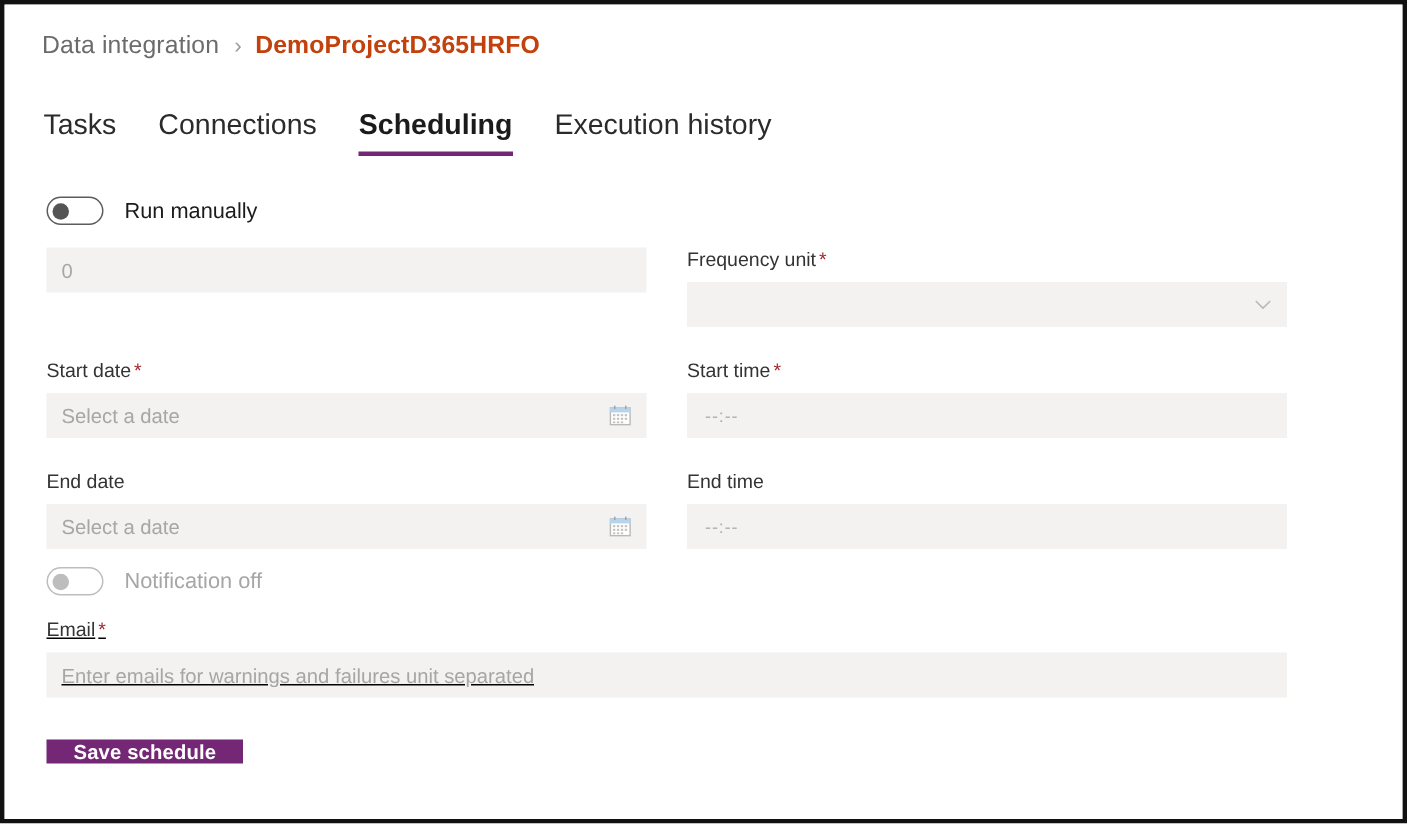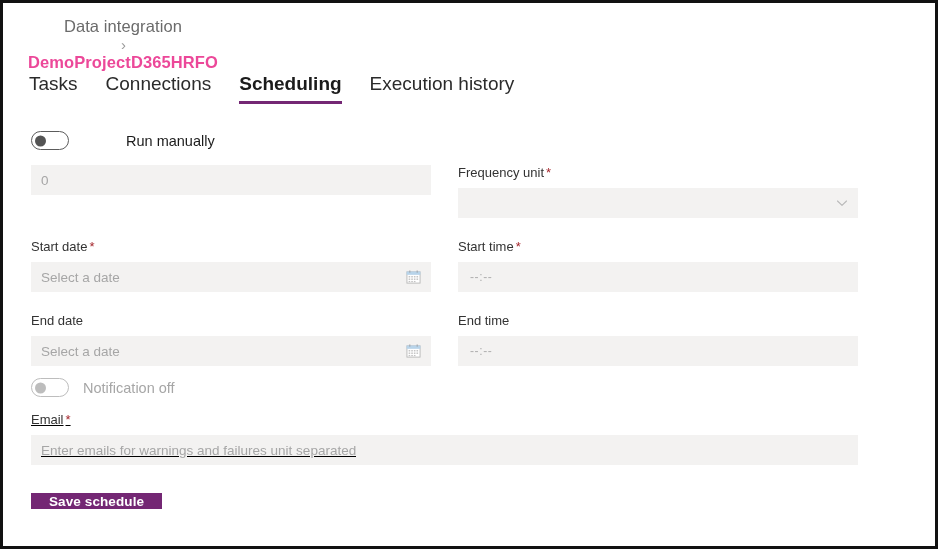--- a/index.html
+++ b/index.html
@@ -35,37 +35,36 @@
 
   
   .breadcrumb {
     position: absolute;
     left: 25px;
     top: 14px;
     display: flex;
     align-items: center;
     height: 26px;
     white-space: nowrap;
-    flex-direction: column;
   }
   .bc-link {
     font-size: 16.5px;
     color: #6b6b6b;
     letter-spacing: .1px;
     cursor: pointer;
   }
   .bc-sep {
     font-size: 15px;
     color: #9a9a9a;
     margin: 0 9px 0 10px;
     font-weight: 400;
   }
   .bc-current {
     font-size: 16.5px;
-    color: #ec4899;
+    color: #c2410c;
     font-weight: 700;
     letter-spacing: .1px;
   }
 
   
   .tabs {
     position: absolute;
     left: 26px;
     top: 70px;
     display: flex;
@@ -102,21 +101,21 @@
     left: 0;
     top: 118px;
     width: 932px;
   }
 
   .toggle-row {
     position: absolute;
     display: flex;
     align-items: center;
   }
-  .toggle-row.run { left: 28px; top: 10px; gap: 43px; }
+  .toggle-row.run { left: 28px; top: 10px; }
   .toggle-row.notify { left: 28px; top: 257px; }
 
   .switch {
     width: 38px;
     height: 19px;
     border-radius: 11px;
     border: 1px solid #5c5c5c;
     background: #ffffff;
     position: relative;
     flex: 0 0 auto;

